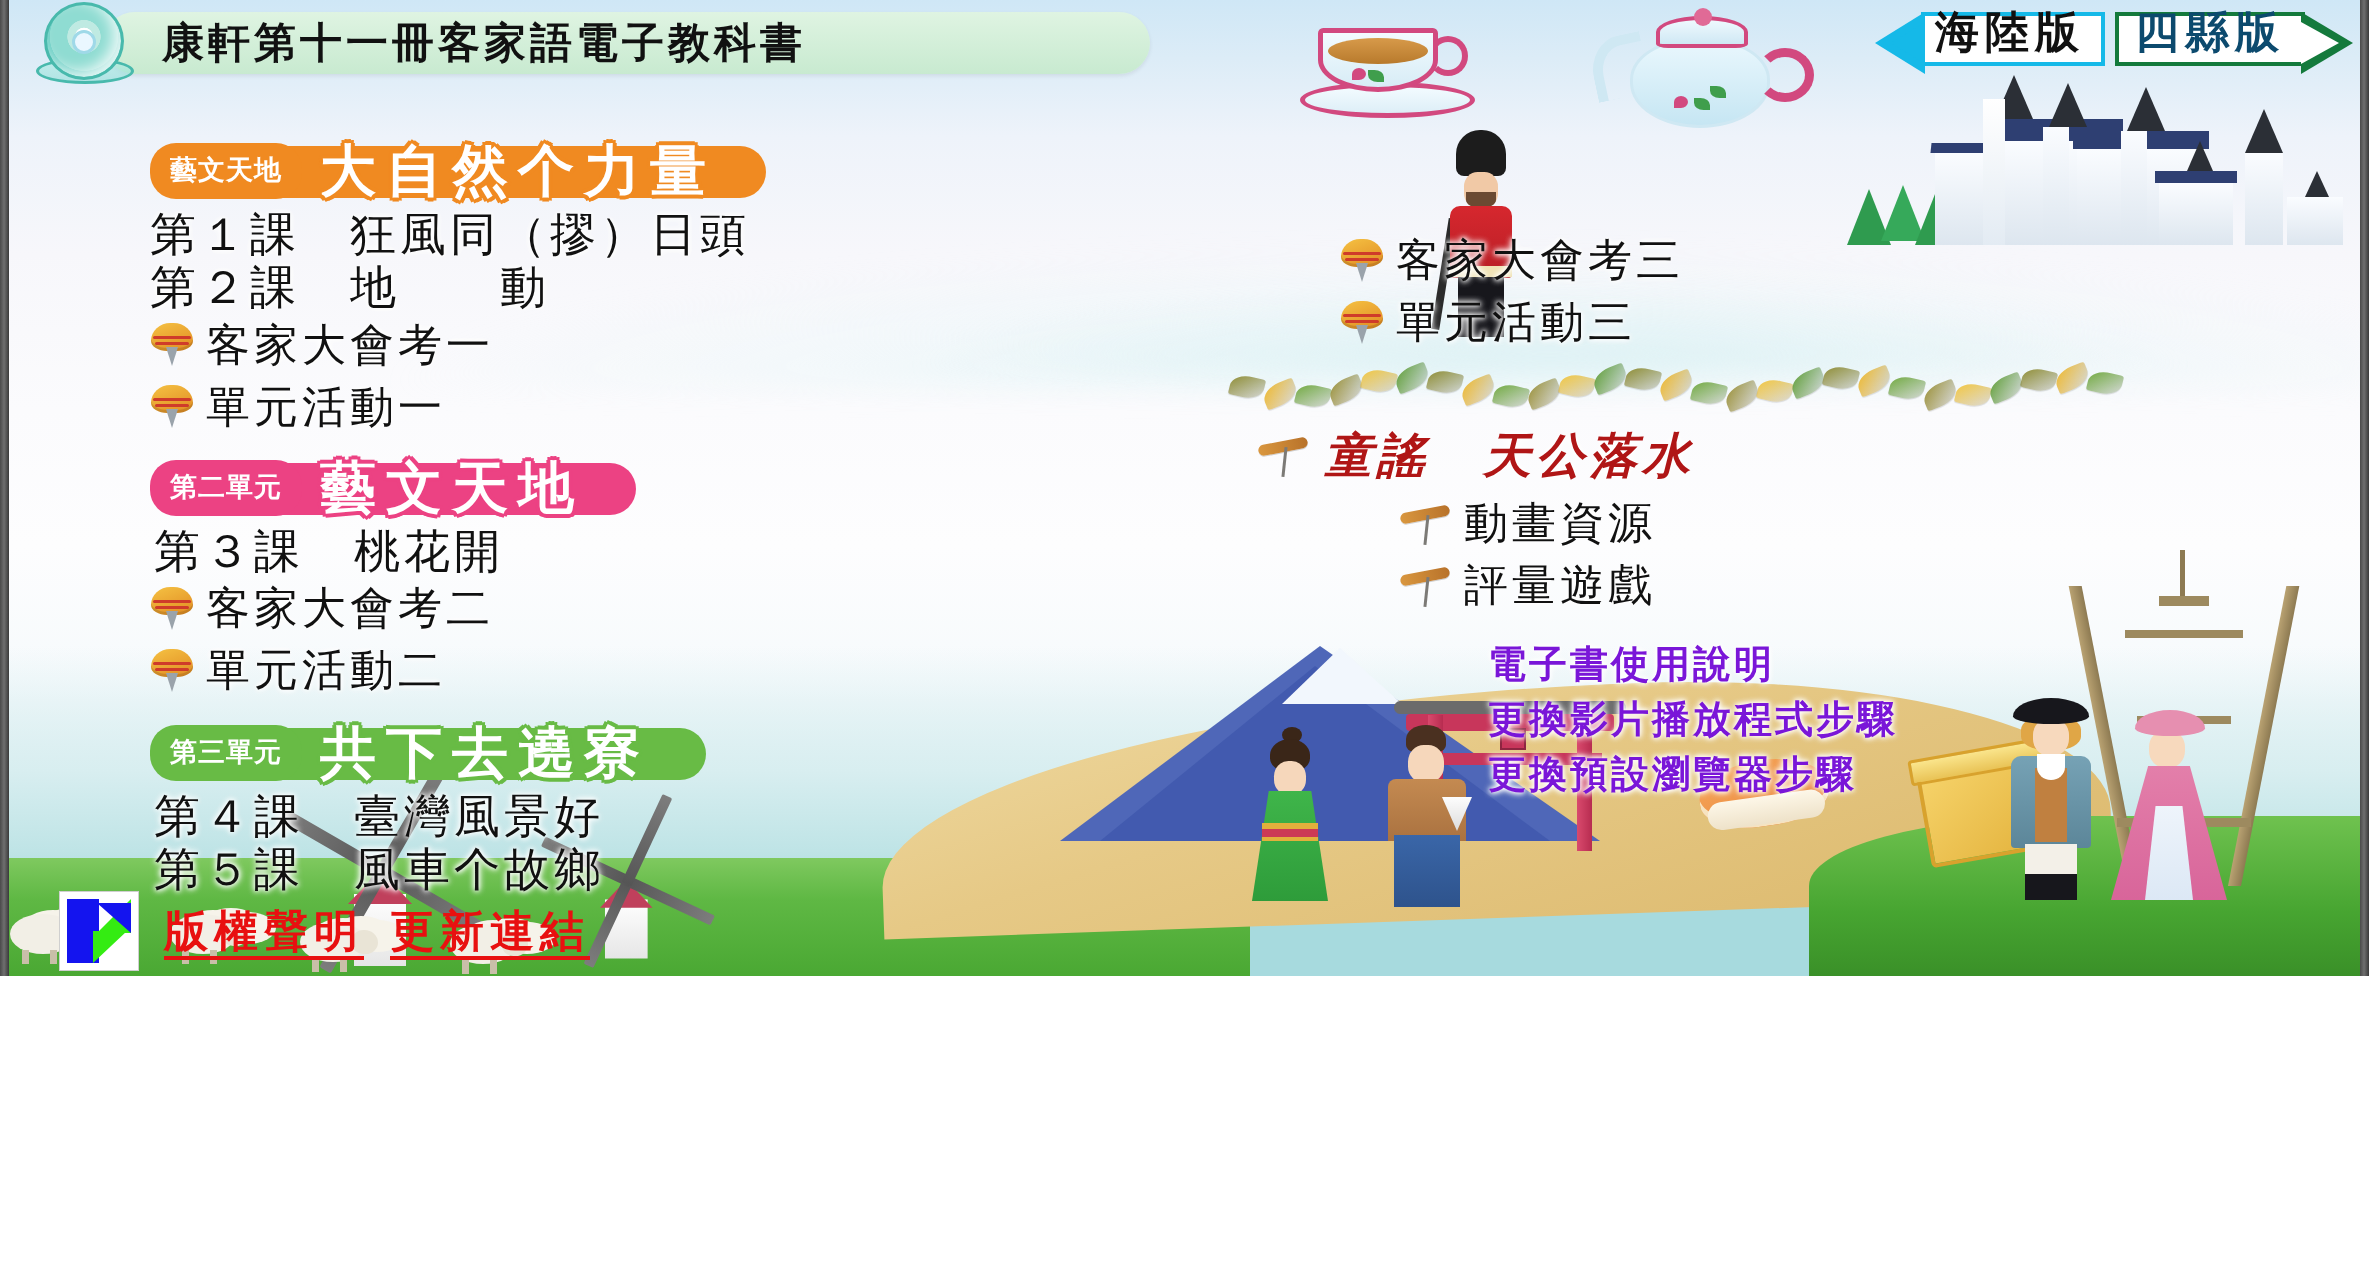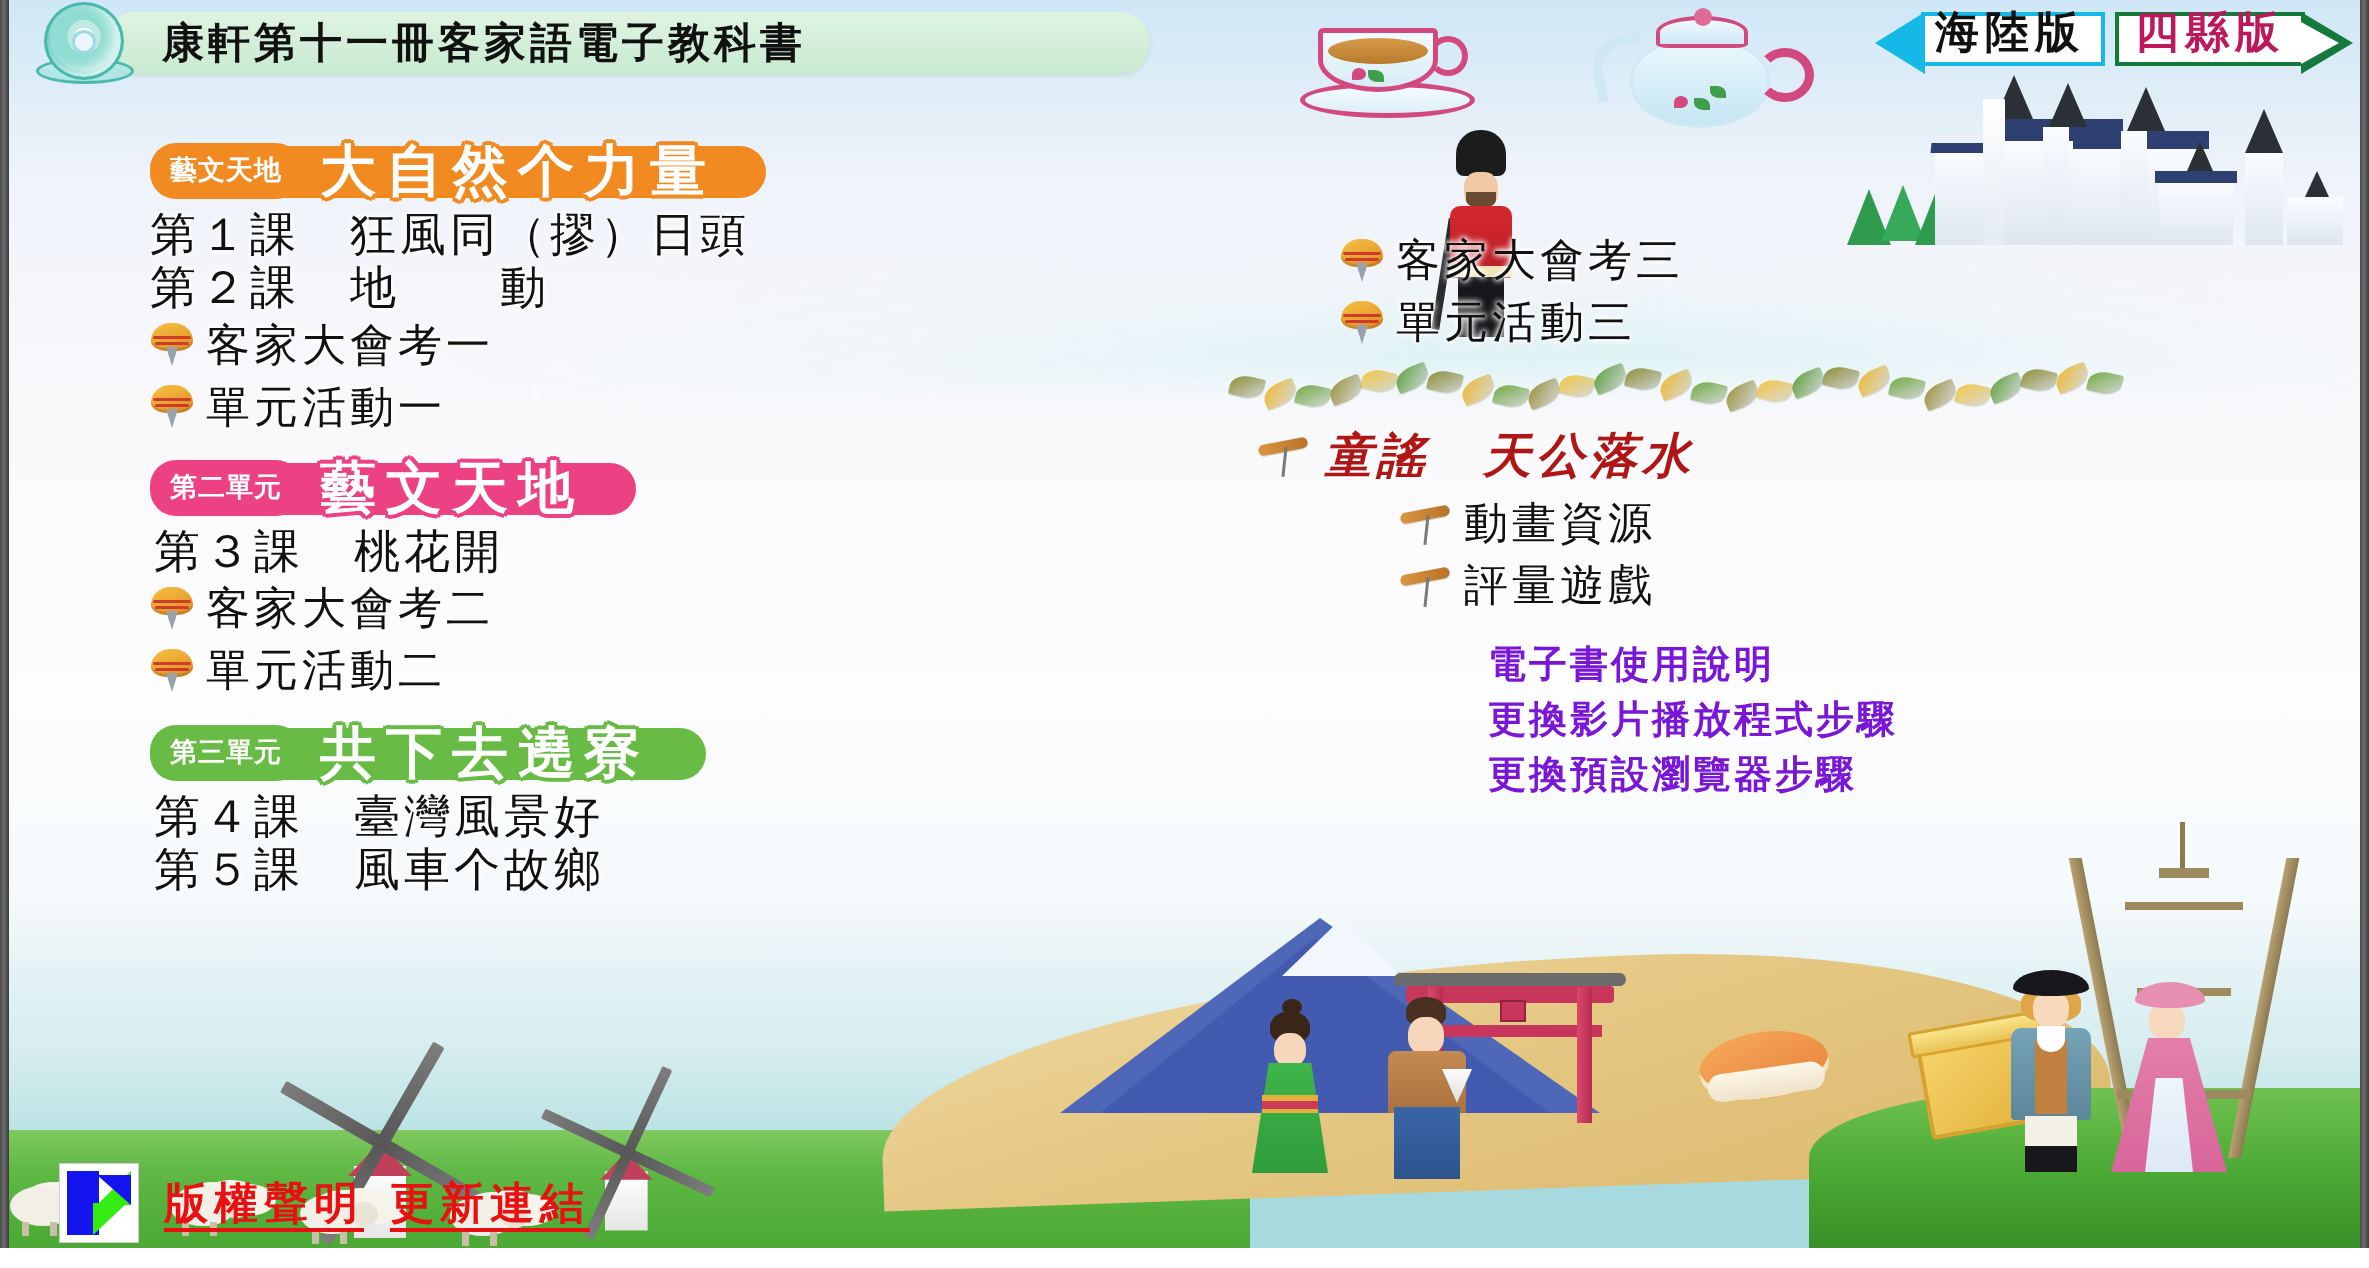--- a/index.html
+++ b/index.html
@@ -6,21 +6,21 @@
   html,body{ width:2369px; height:1268px; overflow:hidden; }
   body{
     font-family:"DejaVu Sans","Liberation Sans",sans-serif;
     background:#fff;
     position:relative;
   }
 
   
   #stage{
     position:absolute; inset:0;
-    width:2369px; height:1248px;
+    width:2369px; height:976px;
     overflow:hidden;
     background:
       linear-gradient(180deg,
         #cfe7f6 0%, #dcecf7 6%, #eef3fa 14%,
         #f7f7fb 26%, #fbfbfd 42%, #fdfdfe 56%,
         #f6fafc 70%, #e9f4f7 82%, #dff0f2 90%, #d6eef0 96%);
   }
   
   .frame-l,.frame-r{ position:absolute; top:0; bottom:0; width:9px;
      background:linear-gradient(90deg,#4a4a4a,#6f6f6f 45%,#3a3a3a); z-index:90; }
@@ -257,21 +257,21 @@
   .ver.left::before{
     content:""; position:absolute; left:-50px; top:-4px;
     width:0; height:0; border-top:31px solid transparent; border-bottom:31px solid transparent;
     border-right:50px solid #15b9e8;
   }
   .ver.left::after{
     content:""; position:absolute; left:-34px; top:6px;
     width:0; height:0; border-top:21px solid transparent; border-bottom:21px solid transparent;
     border-right:34px solid #15b9e8;
   }
-  .ver.right{ border:4px solid #147a3c; color:#be185d; margin-right:48px; }
+  .ver.right{ border:4px solid #147a3c; color:#0c4a6e; margin-right:48px; }
   .ver.right::before{
     content:""; position:absolute; right:-52px; top:-4px;
     width:0; height:0; border-top:31px solid transparent; border-bottom:31px solid transparent;
     border-left:52px solid #147a3c;
   }
   .ver.right::after{
     content:""; position:absolute; right:-38px; top:6px;
     width:0; height:0; border-top:21px solid transparent; border-bottom:21px solid transparent;
     border-left:38px solid #fff;
   }

